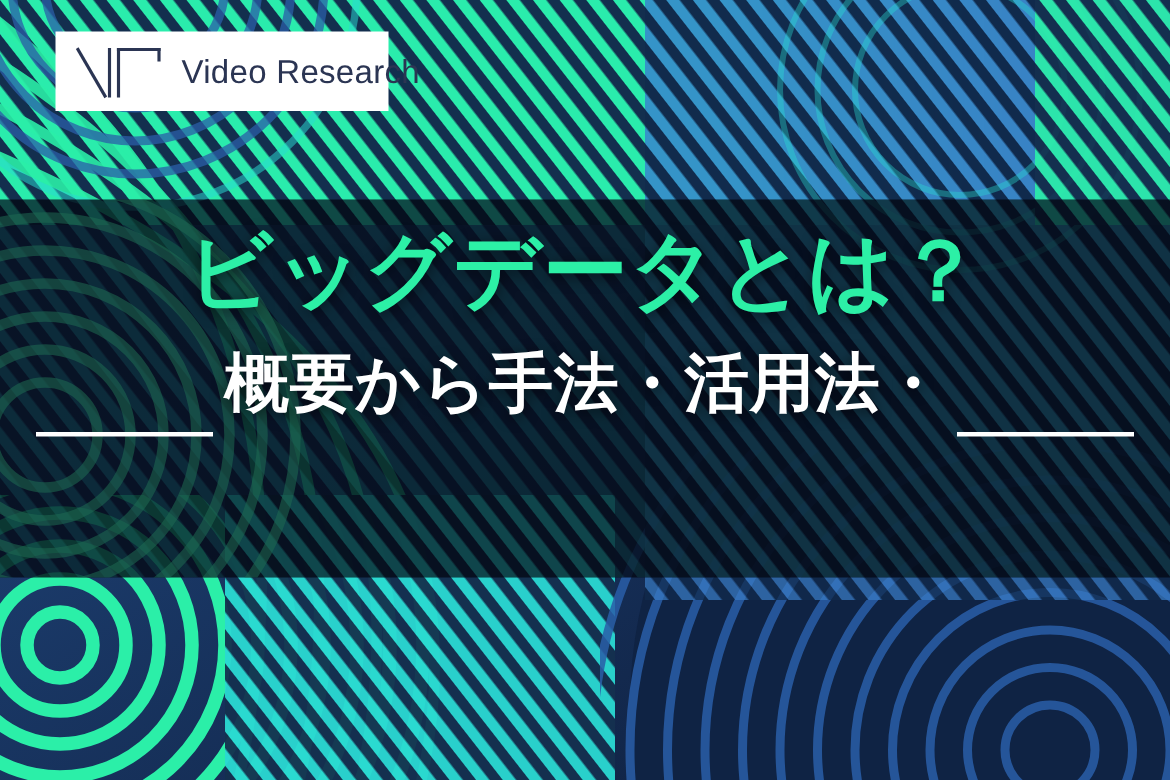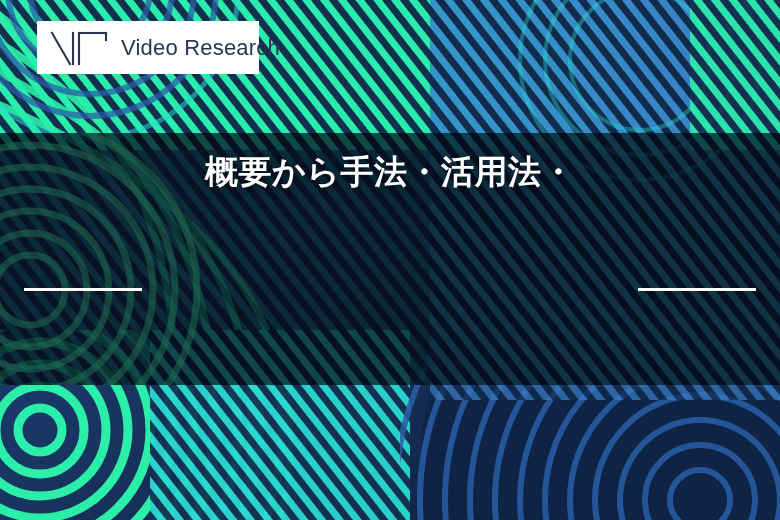--- a/index.html
+++ b/index.html
@@ -37,21 +37,21 @@
   }
   #main-title{
     font-size:57px;font-weight:700;line-height:1.12;
     color:#2cf0a6;
     letter-spacing:1px;
     margin:0 0 14px 0;
     text-shadow:0 2px 10px rgba(0,0,0,.55);
     font-family:"DejaVu Sans","Liberation Sans",sans-serif;
   }
   #subtitle{
-    font-size:33px;font-weight:700;line-height:1.34;
+    font-size:43px;font-weight:700;line-height:1.34;
     color:#ffffff;letter-spacing:.5px;margin:0;
     text-shadow:0 2px 9px rgba(0,0,0,.6);
     font-family:"DejaVu Sans","Liberation Sans",sans-serif;
   }
   .sub-line{display:block;}
 
   
   #rule-left,#rule-right{
     position:absolute;top:288px;height:3px;background:#ffffff;z-index:10;
   }
@@ -253,18 +253,19 @@
         <path d="M57 5 L57 12"></path>
       </g>
     </svg>
     <div id="logo-text">Video Research</div>
   </div>
 
   <div id="rule-left"></div>
   <div id="rule-right"></div>
 
   <div id="text-block">
+    <h1 id="main-title">ビッグデータとは？</h1>
     <div id="subtitle">
       <span class="sub-line">概要から手法・活用法・</span>
     </div>
   </div>
 
 </div>
 
 </body></html>

